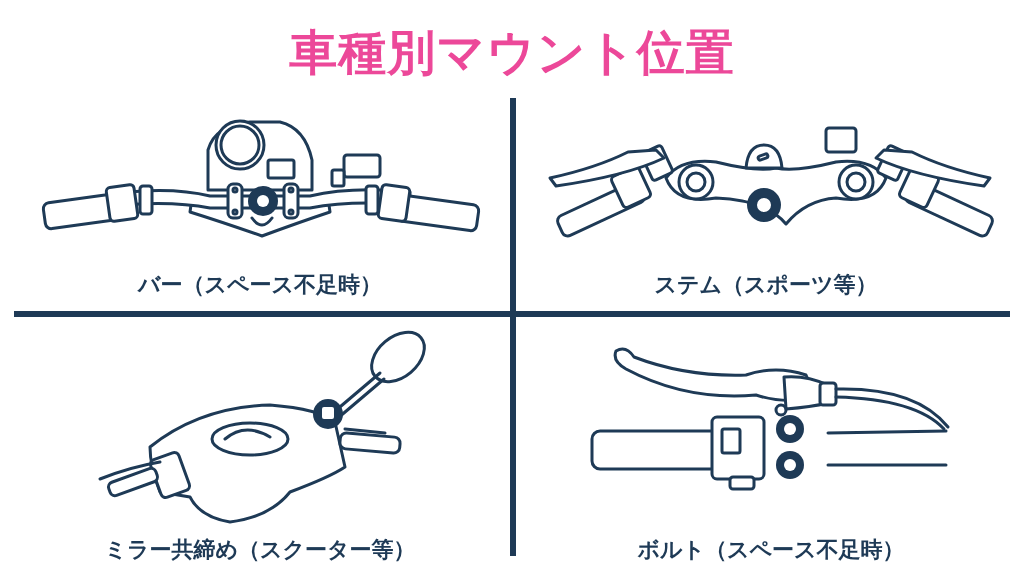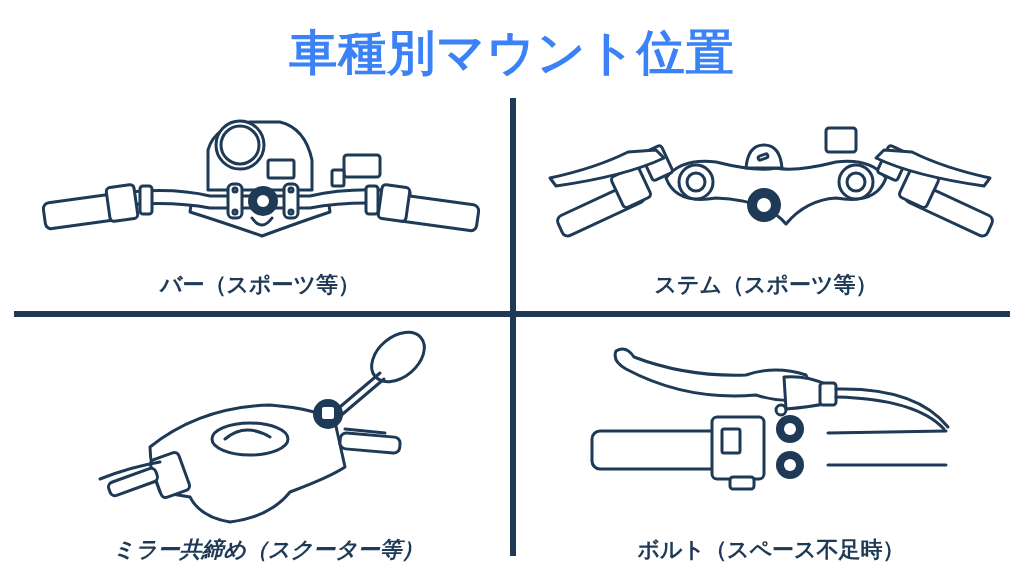--- a/index.html
+++ b/index.html
@@ -1,19 +1,19 @@
 <!DOCTYPE html>
 <html><head>
 <meta charset="utf-8">
 <style>
   html, body { margin:0; padding:0; background:#ffffff; }
   body { width:1024px; height:576px; position:relative; overflow:hidden;
          font-family:"DejaVu Sans", "Liberation Sans", sans-serif; color:#1e3a56; }
   .title { position:absolute; left:0; width:1024px; top:22px; text-align:center;
-           font-size:48px; font-weight:bold; letter-spacing:1px; color:#3b82f6; line-height:60px; }
+           font-size:48px; font-weight:bold; letter-spacing:1px; color:#ec4899; line-height:60px; }
   .vdiv { position:absolute; left:510px; top:98px; width:6px; height:458px; background:#1e3a56; }
   .hdiv { position:absolute; left:14px; top:311px; width:996px; height:6px; background:#1e3a56; }
   .panel { position:absolute; }
   .panel svg { position:absolute; left:0; top:0; overflow:visible; }
   .label { position:absolute; font-size:22px; font-weight:bold; color:#1e3a56; white-space:nowrap; text-align:center; }
   .ln { fill:none; stroke:#1e3a56; stroke-width:3; stroke-linecap:round; stroke-linejoin:round; }
   .lnw { fill:#ffffff; stroke:#1e3a56; stroke-width:3; stroke-linecap:round; stroke-linejoin:round; }
   .mount { fill:#1e3a56; }
 </style>
 </head>
@@ -51,21 +51,21 @@
     <rect class="lnw" x="228" y="184" width="14" height="34" rx="5"></rect>
     <circle class="ln" cx="235" cy="190" r="2"></circle>
       <circle class="ln" cx="235" cy="212" r="2"></circle>
     <rect class="lnw" x="284" y="184" width="14" height="34" rx="5"></rect>
     <circle class="ln" cx="291" cy="190" r="2"></circle>
       <circle class="ln" cx="291" cy="212" r="2"></circle>
 
     <circle class="mount" cx="263" cy="201" r="15"></circle>
     <circle cx="263" cy="201" r="6" fill="#fff"></circle>
   </svg>
-  <div class="label" style="left:0;width:520px;top:270px;">バー（スポーツ等）</div>
+  <div class="label" style="left:0;width:520px;top:270px;">バー（スペース不足時）</div>
 </div>
 
 <div class="panel" style="left:516px;top:0;width:508px;height:257px;">
   <svg width="508" height="311">
 
     <path class="lnw" d="M150,178 Q165,158 200,162 Q240,172 260,168 Q280,172 320,162 Q355,158 370,178 Q360,205 320,198 Q290,200 270,224 Q250,200 200,198 Q160,205 150,178 Z"></path>
     <circle class="lnw" cx="180" cy="182" r="17"></circle>
       <circle class="ln" cx="180" cy="182" r="9"></circle>
     <circle class="lnw" cx="340" cy="182" r="17"></circle>
       <circle class="ln" cx="340" cy="182" r="9"></circle>
@@ -105,21 +105,21 @@
     <rect class="lnw" x="340" y="118" width="60" height="16" rx="6" transform="rotate(5 370 126)"></rect>
     <path class="ln" d="M345,112 L385,116"></path>
 
     <rect class="lnw" x="155" y="138" width="30" height="40" rx="5" transform="rotate(-20 170 158)"></rect>
     <rect class="lnw" x="108" y="158" width="50" height="14" rx="5" transform="rotate(-20 133 165)"></rect>
     <path class="ln" d="M100,162 Q130,150 160,145"></path>
 
     <circle class="mount" cx="328" cy="97" r="15"></circle>
     <rect x="322" y="90" width="12" height="12" fill="#fff" rx="2"></rect>
   </svg>
-  <div class="label" style="left:8px;width:520px;top:218px;font-style:italic;">ミラー共締め（スクーター等）</div>
+  <div class="label" style="left:0;width:520px;top:218px;">ミラー共締め（スクーター等）</div>
 </div>
 
 <div class="panel" style="left:516px;top:317px;width:508px;height:259px;border-radius:16px;">
   <svg width="508" height="259">
 
     <path class="lnw" d="M100,34 Q110,28 118,40 Q170,60 230,58 Q260,48 290,58 L300,80 Q270,88 240,78 Q170,84 110,52 Q96,44 100,34 Z"></path>
 
     <path class="lnw" d="M268,60 Q290,58 312,68 L312,86 Q295,90 270,92 Z"></path>
     <rect class="lnw" x="304" y="66" width="16" height="22" rx="3"></rect>
     <path class="ln" d="M320,72 Q400,70 432,110"></path>

